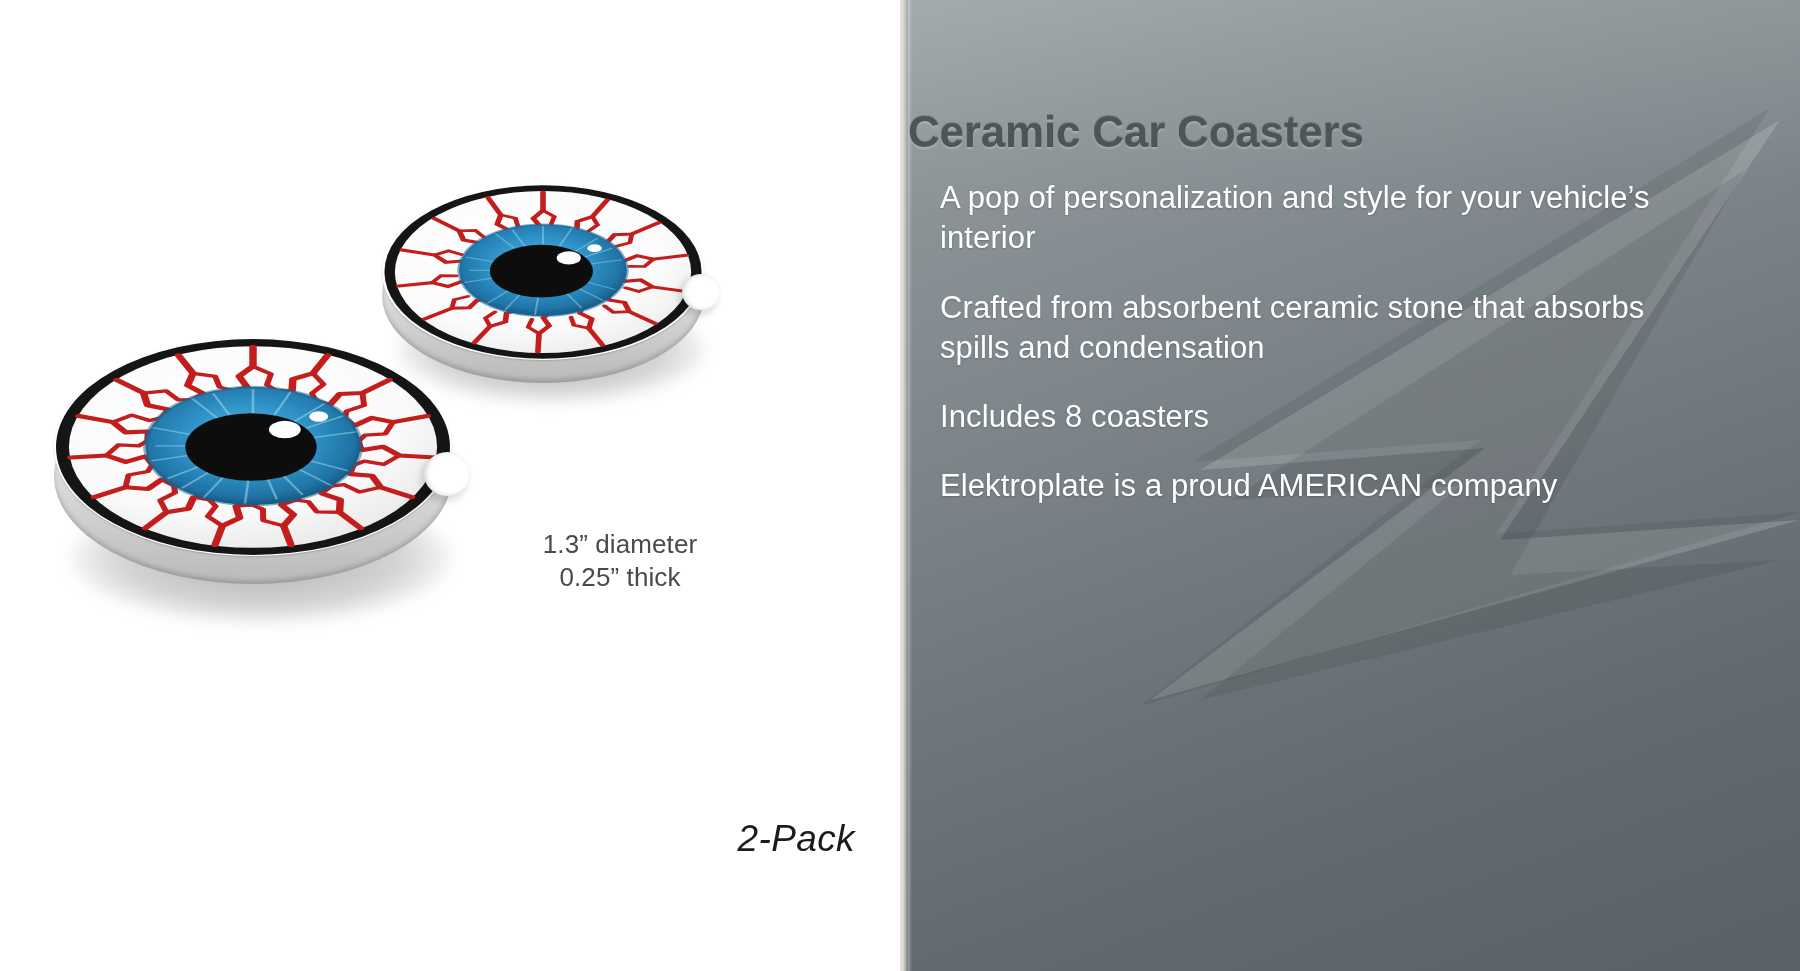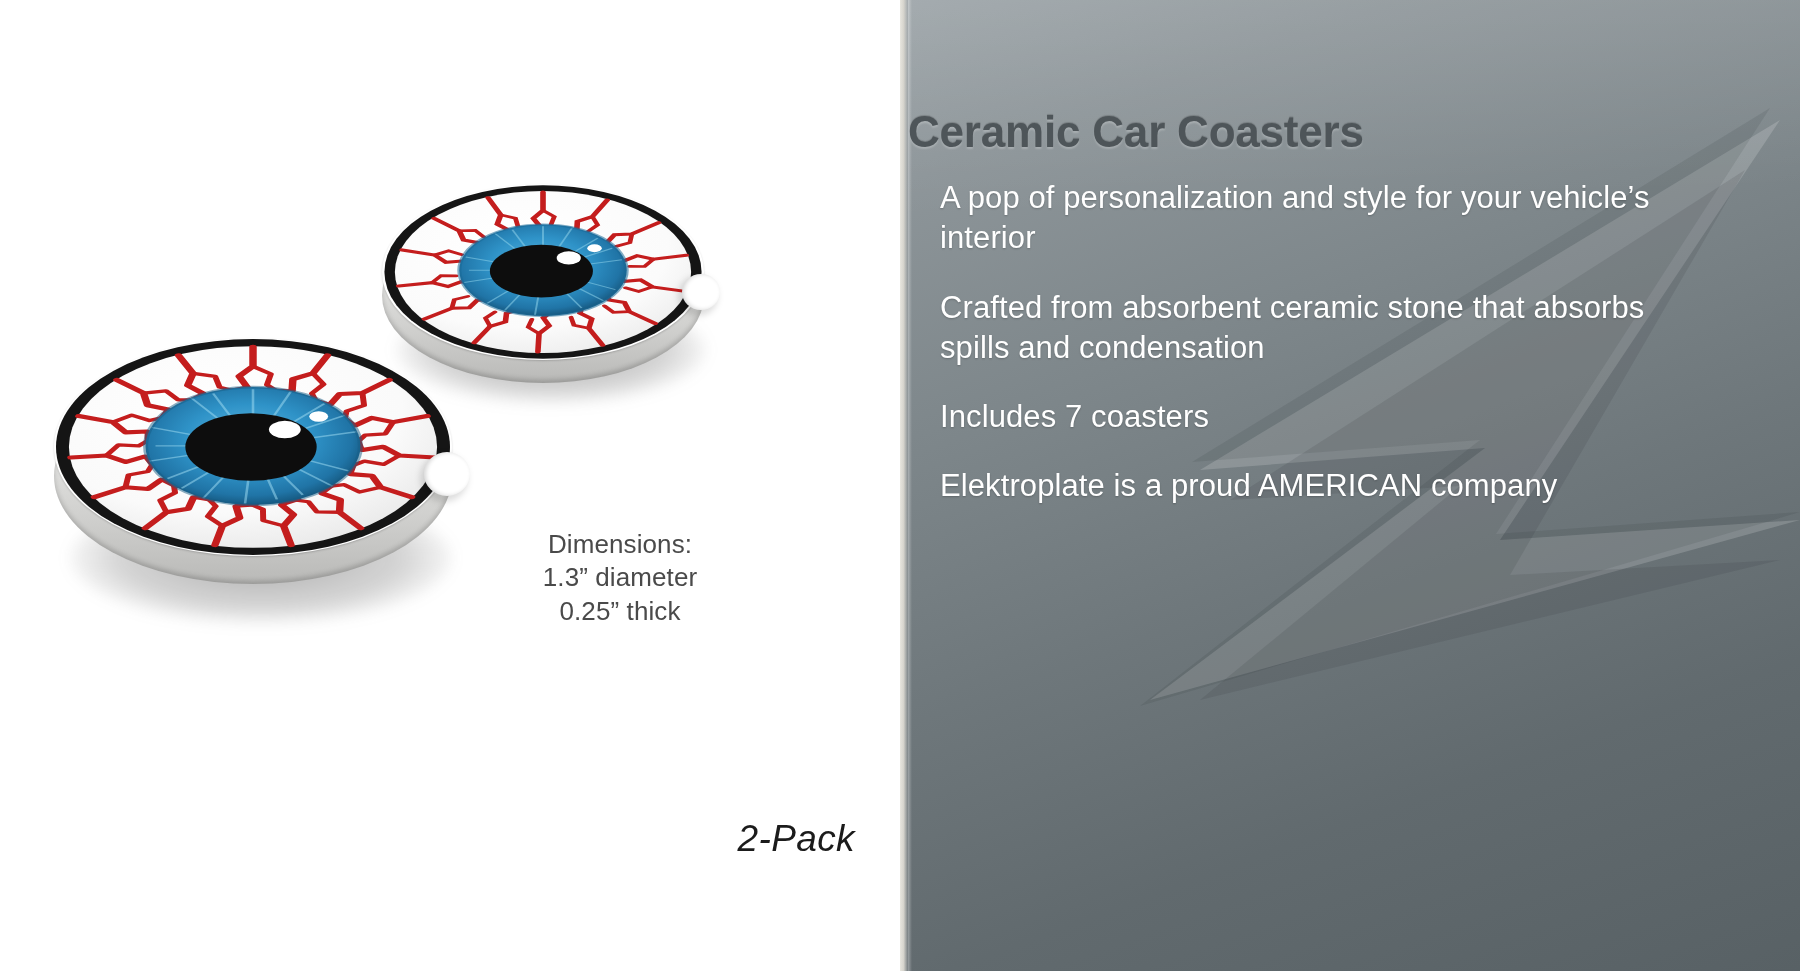--- a/index.html
+++ b/index.html
@@ -274,21 +274,20 @@
           <circle cx="232" cy="168" r="16" fill="#ffffff"></circle>
           <circle cx="266" cy="144" r="9.5" fill="#ffffff"></circle>
         </svg>
       </div>
 
       <div class="notch-shadow" style="left:372px;top:124px;width:48px;height:48px;"></div>
       <div class="notch" style="left:376px;top:122px;width:46px;height:44px;"></div>
     </div>
 
     <div class="dimensions">
-      <div>Dimensions:</div>
       <div>1.3” diameter</div>
       <div>0.25” thick</div>
     </div>
 
     <div class="pack-label">2-Pack</div>
   </div>
 
   <div class="right-panel">
     <div class="panel-seam"></div>
     <div class="panel-seam2"></div>
@@ -305,18 +304,18 @@
           <path d="M870 108 L292 462 L580 440 L240 706 L900 512 L596 534 Z" fill="#1e2326"></path>
         </g>
       </svg>
     </div>
 
     <h1 class="panel-title">Ceramic Car Coasters</h1>
 
     <div class="bullets">
       <div class="bullet">A pop of personalization and style for your vehicle’s interior</div>
       <div class="bullet">Crafted from absorbent ceramic stone that absorbs spills and condensation</div>
-      <div class="bullet">Includes 7 coasters</div>
+      <div class="bullet">Includes 8 coasters</div>
       <div class="bullet">Elektroplate is a proud AMERICAN company</div>
     </div>
   </div>
 
 </div>
 
 </body></html>

